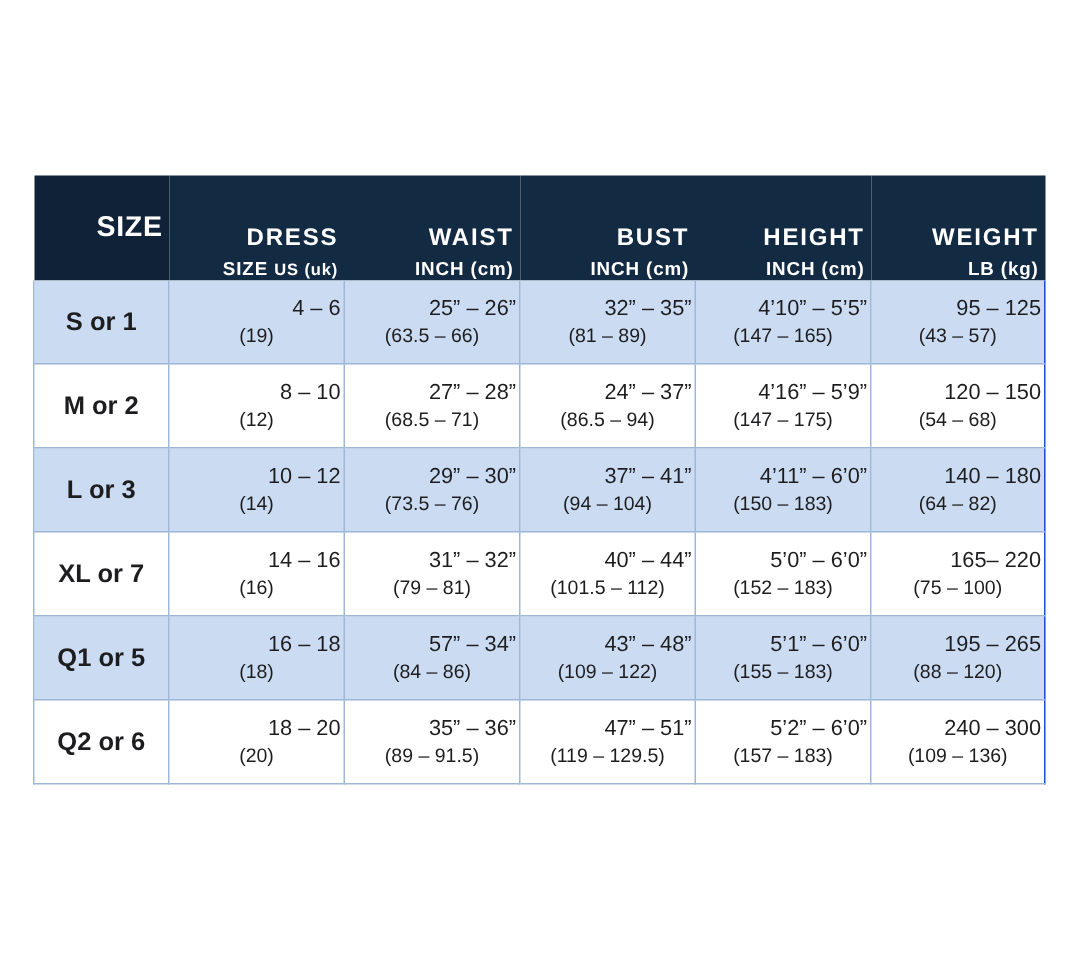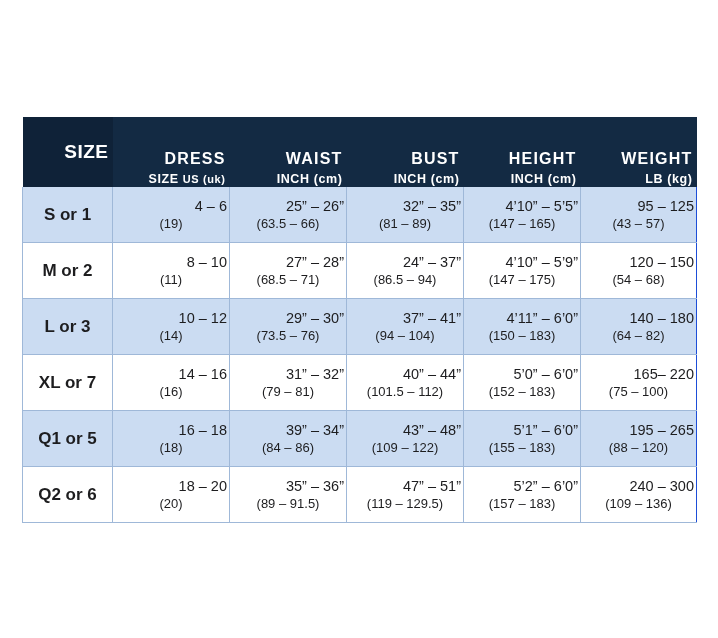--- a/index.html
+++ b/index.html
@@ -175,32 +175,32 @@
             <span class="cell-sub">(43 – 57)</span>
           </td>
         </tr>
 
         <tr class="plain">
           <td>
             <span class="label-cell">M or 2</span>
           </td>
           <td>
             <span class="cell-main">8 – 10</span>
-            <span class="cell-sub">(11)</span>
+            <span class="cell-sub">(12)</span>
           </td>
           <td>
             <span class="cell-main">27” – 28”</span>
             <span class="cell-sub">(68.5 – 71)</span>
           </td>
           <td>
             <span class="cell-main">24” – 37”</span>
             <span class="cell-sub">(86.5 – 94)</span>
           </td>
           <td>
-            <span class="cell-main">4’10” – 5’9”</span>
+            <span class="cell-main">4’16” – 5’9”</span>
             <span class="cell-sub">(147 – 175)</span>
           </td>
           <td>
             <span class="cell-main">120 – 150</span>
             <span class="cell-sub">(54 – 68)</span>
           </td>
         </tr>
 
         <tr class="shaded">
           <td>
@@ -256,21 +256,21 @@
 
         <tr class="shaded">
           <td>
             <span class="label-cell">Q1 or 5</span>
           </td>
           <td>
             <span class="cell-main">16 – 18</span>
             <span class="cell-sub">(18)</span>
           </td>
           <td>
-            <span class="cell-main">39” – 34”</span>
+            <span class="cell-main">57” – 34”</span>
             <span class="cell-sub">(84 – 86)</span>
           </td>
           <td>
             <span class="cell-main">43” – 48”</span>
             <span class="cell-sub">(109 – 122)</span>
           </td>
           <td>
             <span class="cell-main">5’1” – 6’0”</span>
             <span class="cell-sub">(155 – 183)</span>
           </td>

